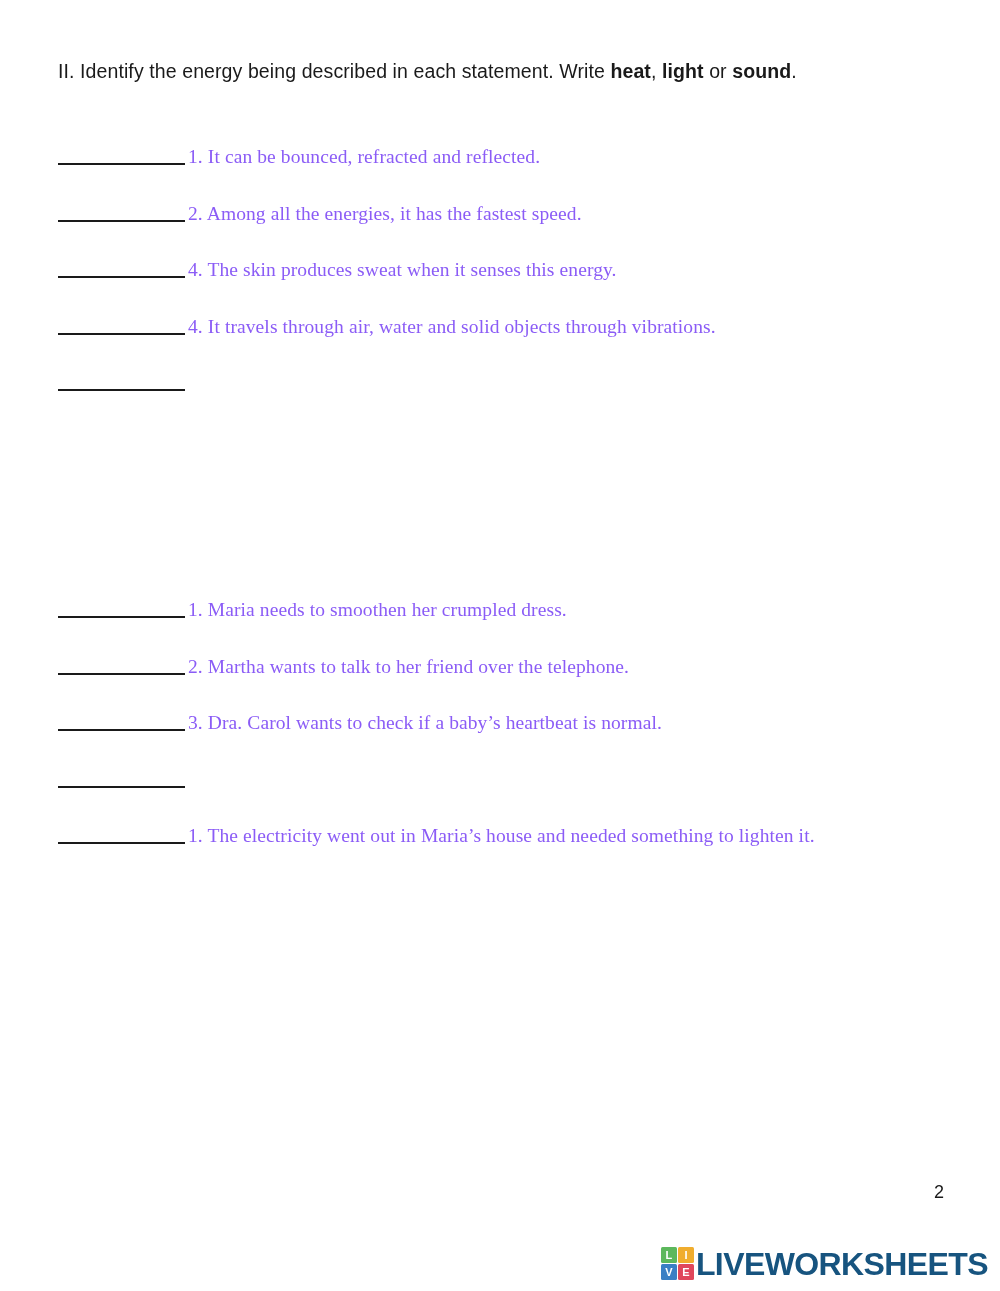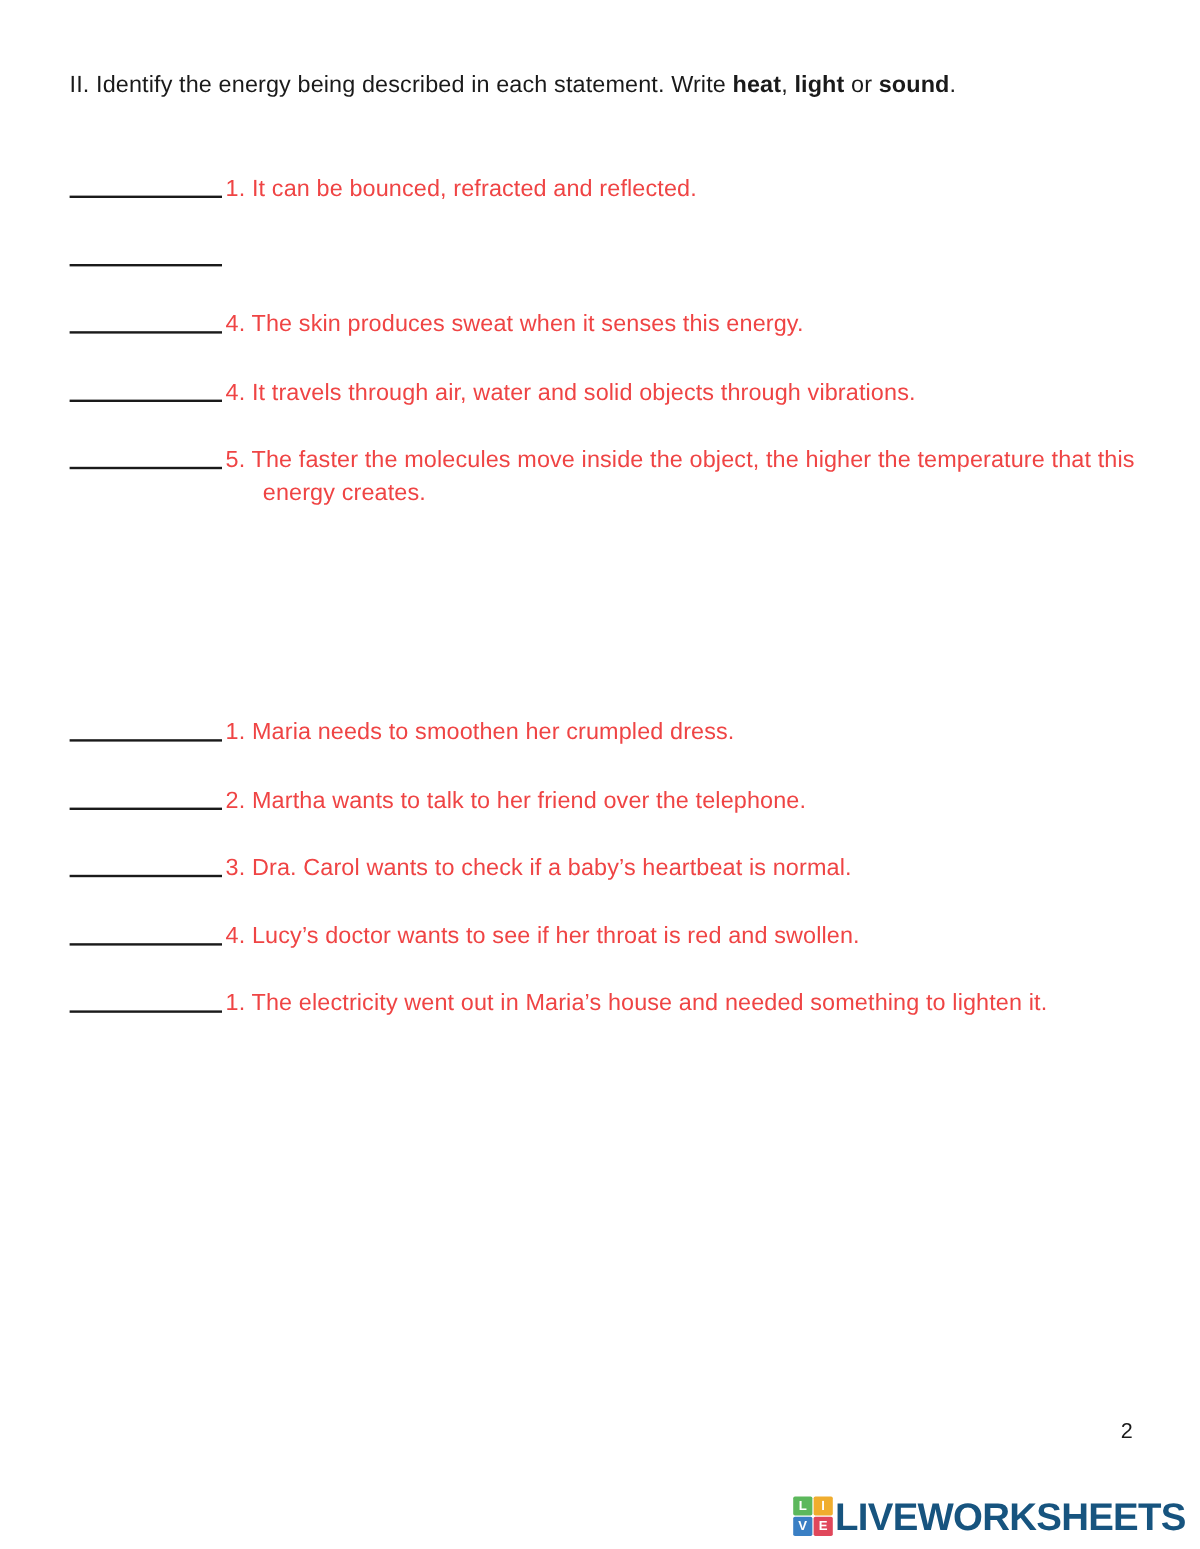--- a/index.html
+++ b/index.html
@@ -65,22 +65,23 @@
   }
 
   .qtext {
     position: absolute;
     left: 188px;
     top: 0;
     right: 46px;
     font-size: 19.5px;
     line-height: 28px;
     letter-spacing: 0.1px;
-    color: #ef4444;
+    color: #8b5cf6;
     text-indent: 0;
+    font-family: Liberation Serif, serif;
   }
   .qtext.wrap {
     padding-left: 31px;
     text-indent: -31px;
   }
 
   
   .page-number {
     position: absolute;
     right: 56px;
@@ -144,35 +145,35 @@
 
   <div class="qlist" id="list-II">
 
     <div class="qrow">
       <span class="blank-line"></span>
       <div class="qtext">1. It can be bounced, refracted and reflected.</div>
     </div>
 
     <div class="qrow">
       <span class="blank-line"></span>
+      <div class="qtext">2. Among all the energies, it has the fastest speed.</div>
     </div>
 
     <div class="qrow">
       <span class="blank-line"></span>
       <div class="qtext">4. The skin produces sweat when it senses this energy.</div>
     </div>
 
     <div class="qrow">
       <span class="blank-line"></span>
       <div class="qtext">4. It travels through air, water and solid objects through vibrations.</div>
     </div>
 
     <div class="qrow">
       <span class="blank-line"></span>
-      <div class="qtext wrap">5. The faster the molecules move inside the object, the higher the temperature that this energy creates.</div>
     </div>
 
   </div>
 
 
   <div class="qlist" id="list-III">
 
     <div class="qrow">
       <span class="blank-line"></span>
       <div class="qtext">1. Maria needs to smoothen her crumpled dress.</div>
@@ -183,21 +184,20 @@
       <div class="qtext">2. Martha wants to talk to her friend over the telephone.</div>
     </div>
 
     <div class="qrow">
       <span class="blank-line"></span>
       <div class="qtext">3. Dra. Carol wants to check if a baby’s heartbeat is normal.</div>
     </div>
 
     <div class="qrow">
       <span class="blank-line"></span>
-      <div class="qtext">4. Lucy’s doctor wants to see if her throat is red and swollen.</div>
     </div>
 
     <div class="qrow">
       <span class="blank-line"></span>
       <div class="qtext wrap">1. The electricity went out in Maria’s house and needed something to lighten it.</div>
     </div>
 
   </div>
 
   <div class="page-number">2</div>

